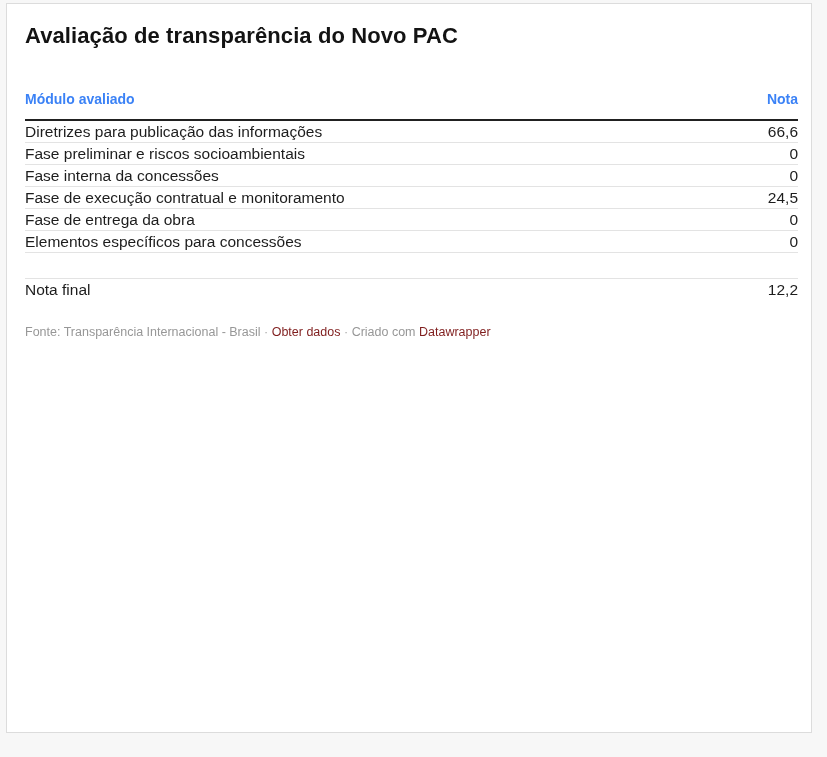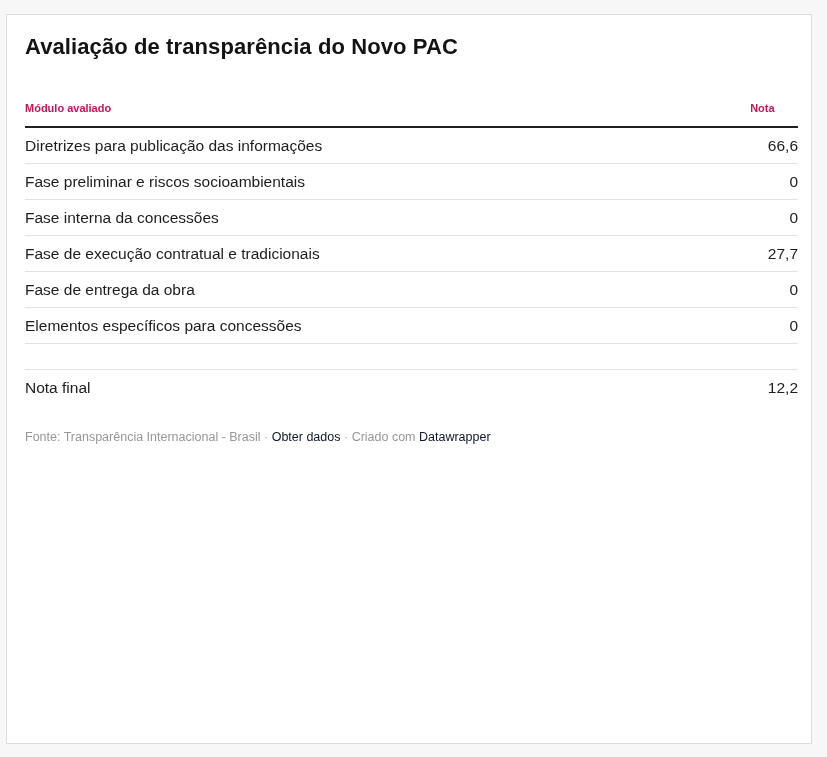--- a/index.html
+++ b/index.html
@@ -6,21 +6,21 @@
     margin: 0;
     padding: 0;
     width: 827px;
     height: 757px;
     background: #f7f7f7;
     font-family: "Liberation Sans", sans-serif;
   }
   .card {
     position: absolute;
     left: 6px;
-    top: 14px;
+    top: 3px;
     width: 806px;
     height: 730px;
     box-sizing: border-box;
     background: #ffffff;
     border: 1px solid #dcdcdc;
     padding: 19px 13px 0 18px;
     overflow: hidden;
   }
   .title {
     margin: 0;
@@ -28,35 +28,35 @@
     font-weight: 700;
     color: #131313;
     letter-spacing: 0.1px;
   }
   table.score-table {
     width: 100%;
     border-collapse: collapse;
     margin-top: 42px;
   }
   table.score-table th {
-    font-size: 11px;
+    font-size: 14px;
     font-weight: 700;
-    color: #be185d;
+    color: #3b82f6;
     text-align: left;
     padding: 0 0 12px 0;
     border-bottom: 2px solid #212121;
   }
   table.score-table th.nota-h {
-    text-align: center;
+    text-align: right;
   }
   table.score-table td {
     font-size: 15.5px;
     color: #1d1d1d;
     line-height: 21px;
-    padding: 7px 0;
+    padding: 0 0;
     border-bottom: 1px solid #e3e3e3;
     vertical-align: middle;
   }
   td.module {
     white-space: pre-line;
     padding-right: 40px;
   }
   td.nota {
     text-align: right;
     white-space: nowrap;
@@ -68,21 +68,21 @@
   tr.row-total td {
     border-bottom: none;
   }
   .footer {
     margin-top: 24px;
     font-size: 12.5px;
     color: #979797;
     line-height: 17px;
   }
   .footer a {
-    color: #0f172a;
+    color: #7f1d1d;
     text-decoration: none;
     cursor: pointer;
   }
   .footer .sep {
     color: #a8a8a8;
   }
 </style>
 </head>
 <body>
 
@@ -109,22 +109,22 @@
   </tr>
 
 
   <tr class="row-data">
     <td class="module">Fase interna da concessões</td>
     <td class="nota">0</td>
   </tr>
 
 
   <tr class="row-data">
-    <td class="module">Fase de execução contratual e tradicionais</td>
-    <td class="nota">27,7</td>
+    <td class="module">Fase de execução contratual e monitoramento</td>
+    <td class="nota">24,5</td>
   </tr>
 
   <tr class="row-data">
     <td class="module">Fase de entrega da obra</td>
     <td class="nota">0</td>
   </tr>
 
   <tr class="row-data">
     <td class="module">Elementos específicos para concessões</td>
     <td class="nota">0</td>

